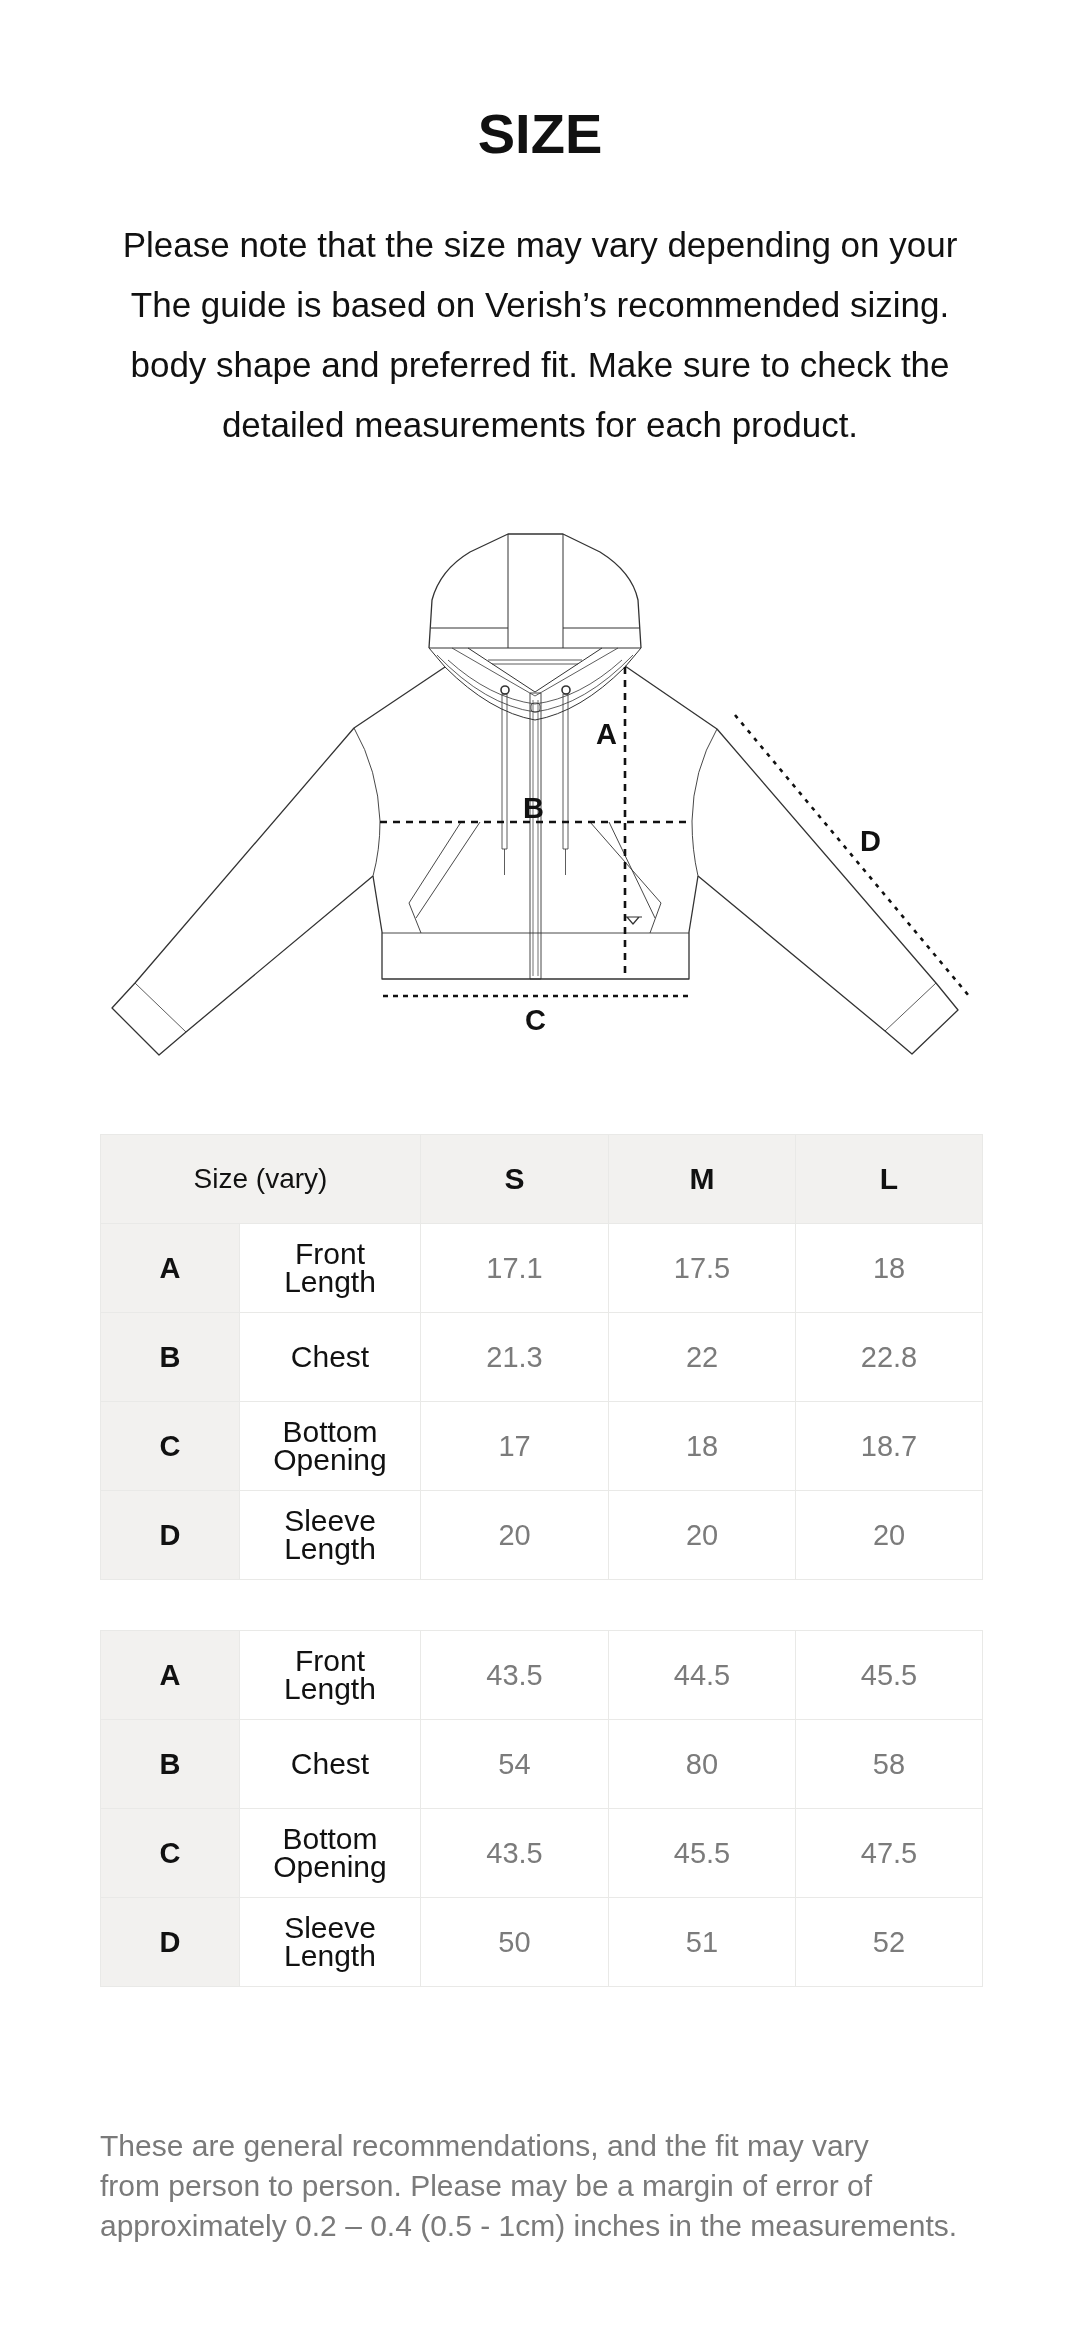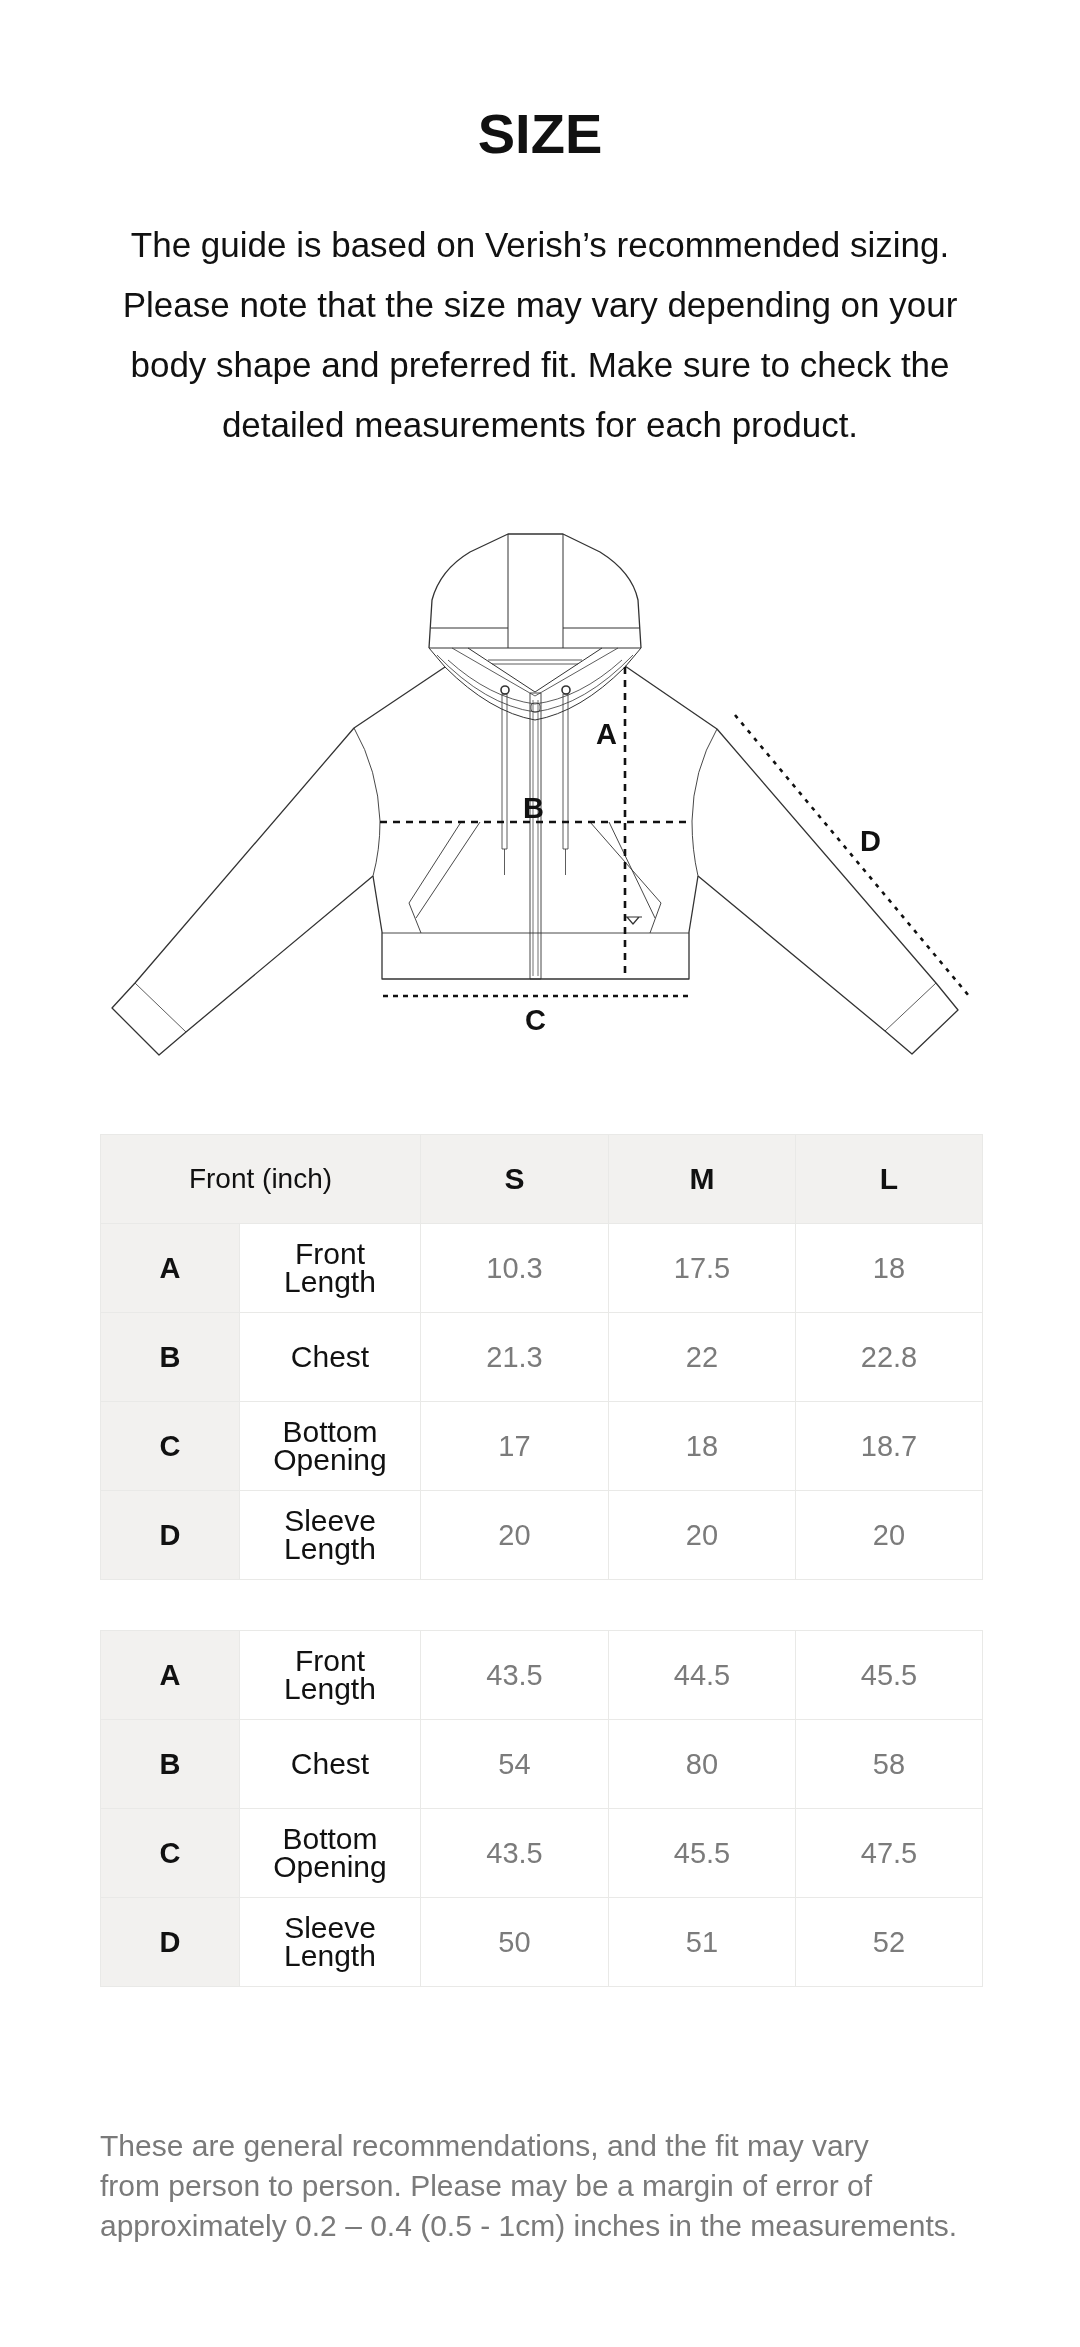--- a/index.html
+++ b/index.html
@@ -28,22 +28,22 @@
               line-height: 40px; color: #7a7a7a; }
   .footnote span { display: block; white-space: nowrap; }
   .dlabel { font-family: "Liberation Sans", sans-serif; font-weight: bold; font-size: 29px; fill: #111; }
 </style>
 </head>
 <body>
 
 <div class="title">SIZE</div>
 
 <div class="intro">
+  <span>Please note that the size may vary depending on your</span>
   <span>The guide is based on Verish’s recommended sizing.</span>
-  <span>Please note that the size may vary depending on your</span>
   <span>body shape and preferred fit. Make sure to check the</span>
   <span>detailed measurements for each product.</span>
 </div>
 
 <svg class="diagram" viewBox="0 500 1080 560" width="1080" height="560" xmlns="http://www.w3.org/2000/svg">
   <g fill="none" stroke="#333" stroke-width="1.3" stroke-linejoin="round">
 
     <path d="M429 648 L432 600 Q440 570 470 552 L508 534 L563 534 L600 552 Q632 572 638 600 L641 648"></path>
     <line x1="508" y1="534" x2="508" y2="648" stroke-width="1"></line>
     <line x1="563" y1="534" x2="563" y2="648" stroke-width="1"></line>
@@ -107,32 +107,32 @@
 <table class="size-table" id="table-inch">
   <colgroup>
       <col style="width:139px">
       <col style="width:181px">
       <col style="width:188px">
       <col style="width:187px">
       <col style="width:187px">
     </colgroup>
   <tbody>
       <tr>
-    <th colspan="2" class="hdr-label">Front (inch)</th>
+    <th colspan="2" class="hdr-label">Size (vary)</th>
     <th class="hdr-size">S</th>
     <th class="hdr-size">M</th>
     <th class="hdr-size">L</th>
   </tr>
   <tr>
     <td class="letter">A</td>
     <td class="mlabel">
           <span>Front</span>
           <span>Length</span>
         </td>
-    <td class="val">10.3</td>
+    <td class="val">17.1</td>
     <td class="val">17.5</td>
     <td class="val">18</td>
   </tr>
   <tr>
     <td class="letter">B</td>
     <td class="mlabel">
           <span>Chest</span>
         </td>
     <td class="val">21.3</td>
     <td class="val">22</td>

